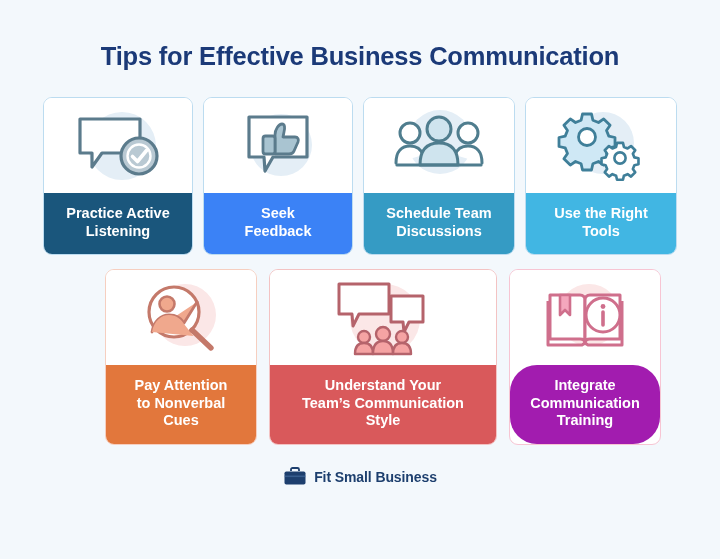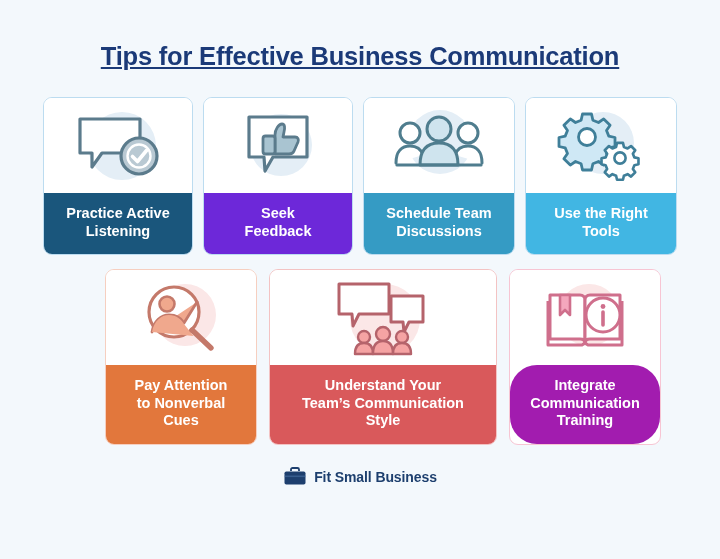--- a/index.html
+++ b/index.html
@@ -18,21 +18,20 @@
     padding:0;
   }
   .title{
     margin-top:42px;
     font-size:25.5px;
     font-weight:bold;
     color:#1b3a78;
     letter-spacing:-0.2px;
     text-align:center;
     line-height:1.1;
-    text-decoration:underline;
   }
   .row{
     display:flex;
     justify-content:flex-start;
   }
   .row1{margin-top:27px;gap:10px;}
   .row2{margin-top:14px;gap:12px;margin-left:46px;}
 
   .card{
     background:#ffffff;
@@ -70,21 +69,21 @@
   .c2{width:150px;height:158px;}
   .c3{width:152px;height:158px;}
   .c4{width:152px;height:158px;}
   
   .c5{width:152px;height:176px;border-color:#f6cfc0;}
   .c6{width:228px;height:176px;border-color:#f3c3c3;}
   .c7{width:152px;height:176px;border-color:#f7c5d3;}
   .c5 .label,.c6 .label,.c7 .label{font-size:14.5px;}
 
   .b1{background:#1a567c;}
-  .b2{background:#6d28d9;}
+  .b2{background:#3b82f6;}
   .b3{background:#359bc4;}
   .b4{background:#41b6e3;}
   .b5{background:#e2773c;}
   .b6{background:#d9595b;}
   .b7{background:#a21caf;border-radius:27px;}
 
   .blob{
     position:absolute;
     border-radius:50%;
     z-index:0;

